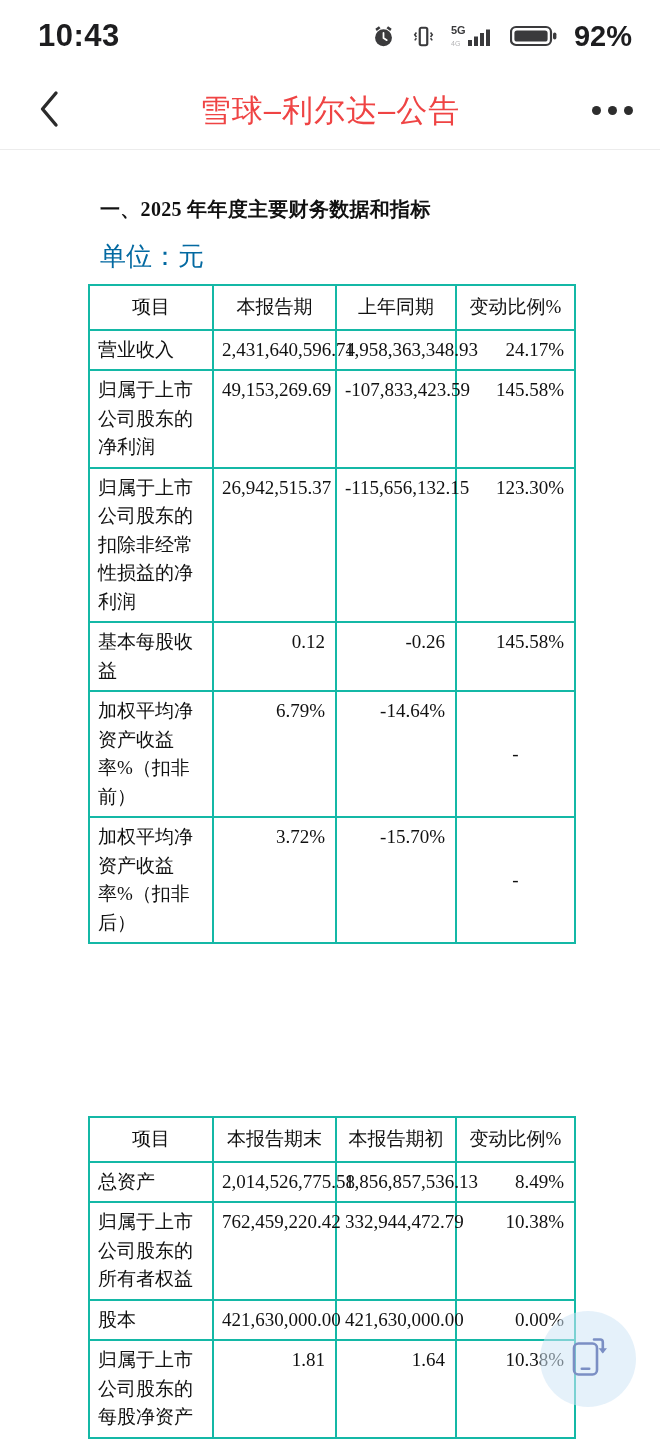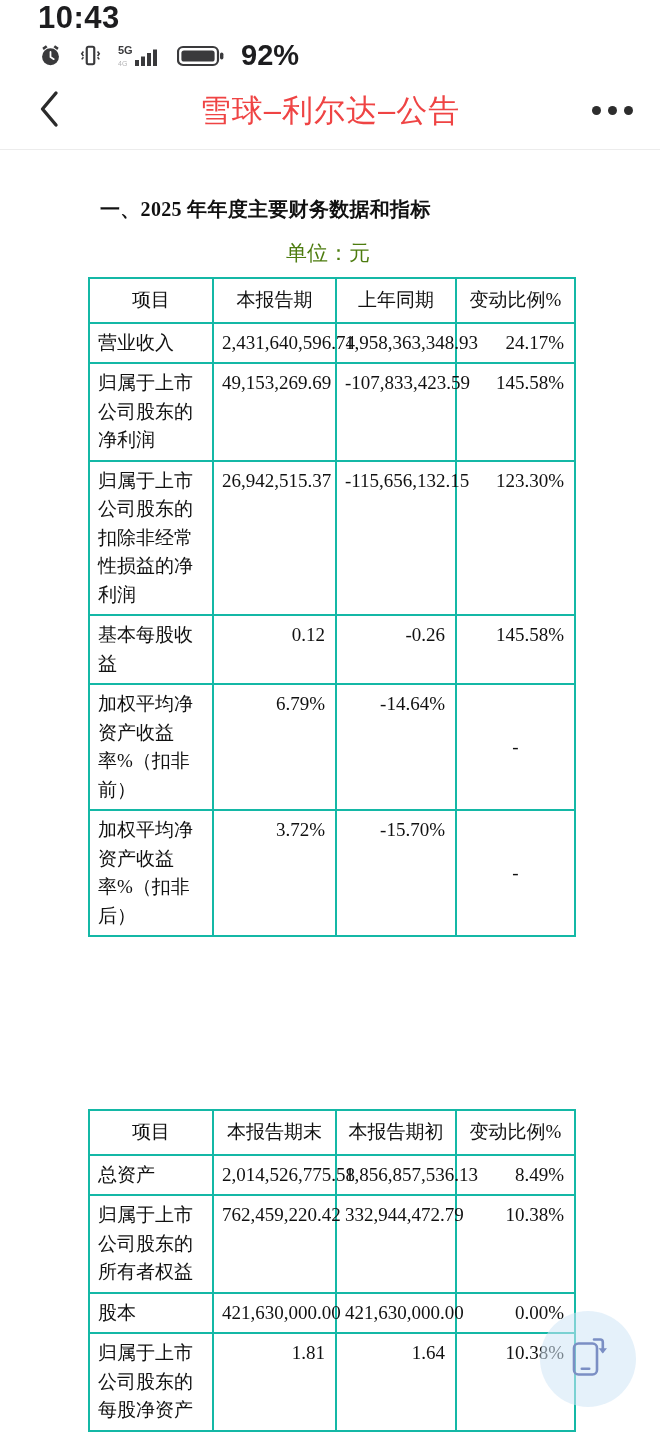--- a/index.html
+++ b/index.html
@@ -16,24 +16,23 @@
     height: 1456px;
     background: #ffffff;
     overflow: hidden;
   }
 
   
   .statusbar {
     position: relative;
     height: 72px;
     display: flex;
-    align-items: flex-start;
+    align-items: center;
     justify-content: space-between;
     padding: 0 28px 0 38px;
-    flex-direction: column;
   }
   .status-time {
     font-family: "Liberation Sans", sans-serif;
     font-size: 31px;
     font-weight: 700;
     color: #1d1d1f;
     letter-spacing: 0.5px;
   }
   .status-icons {
     display: flex;
@@ -113,23 +112,23 @@
 
   h2.sec-title {
     font-family: "Liberation Serif", serif;
     font-size: 20px;
     font-weight: 700;
     color: #111;
     letter-spacing: 0.3px;
     margin: 0 0 2px 0;
   }
   .unit-line {
-    text-align: center;
-    font-size: 21px;
-    color: #4d7c0f;
+    text-align: left;
+    font-size: 26px;
+    color: #0369a1;
     margin: 16px 16px 10px 0;
   }
 
   table.fin {
     border-collapse: collapse;
     width: 486px;
     margin-left: -12px;
     table-layout: fixed;
   }
   table.fin td, table.fin th {

